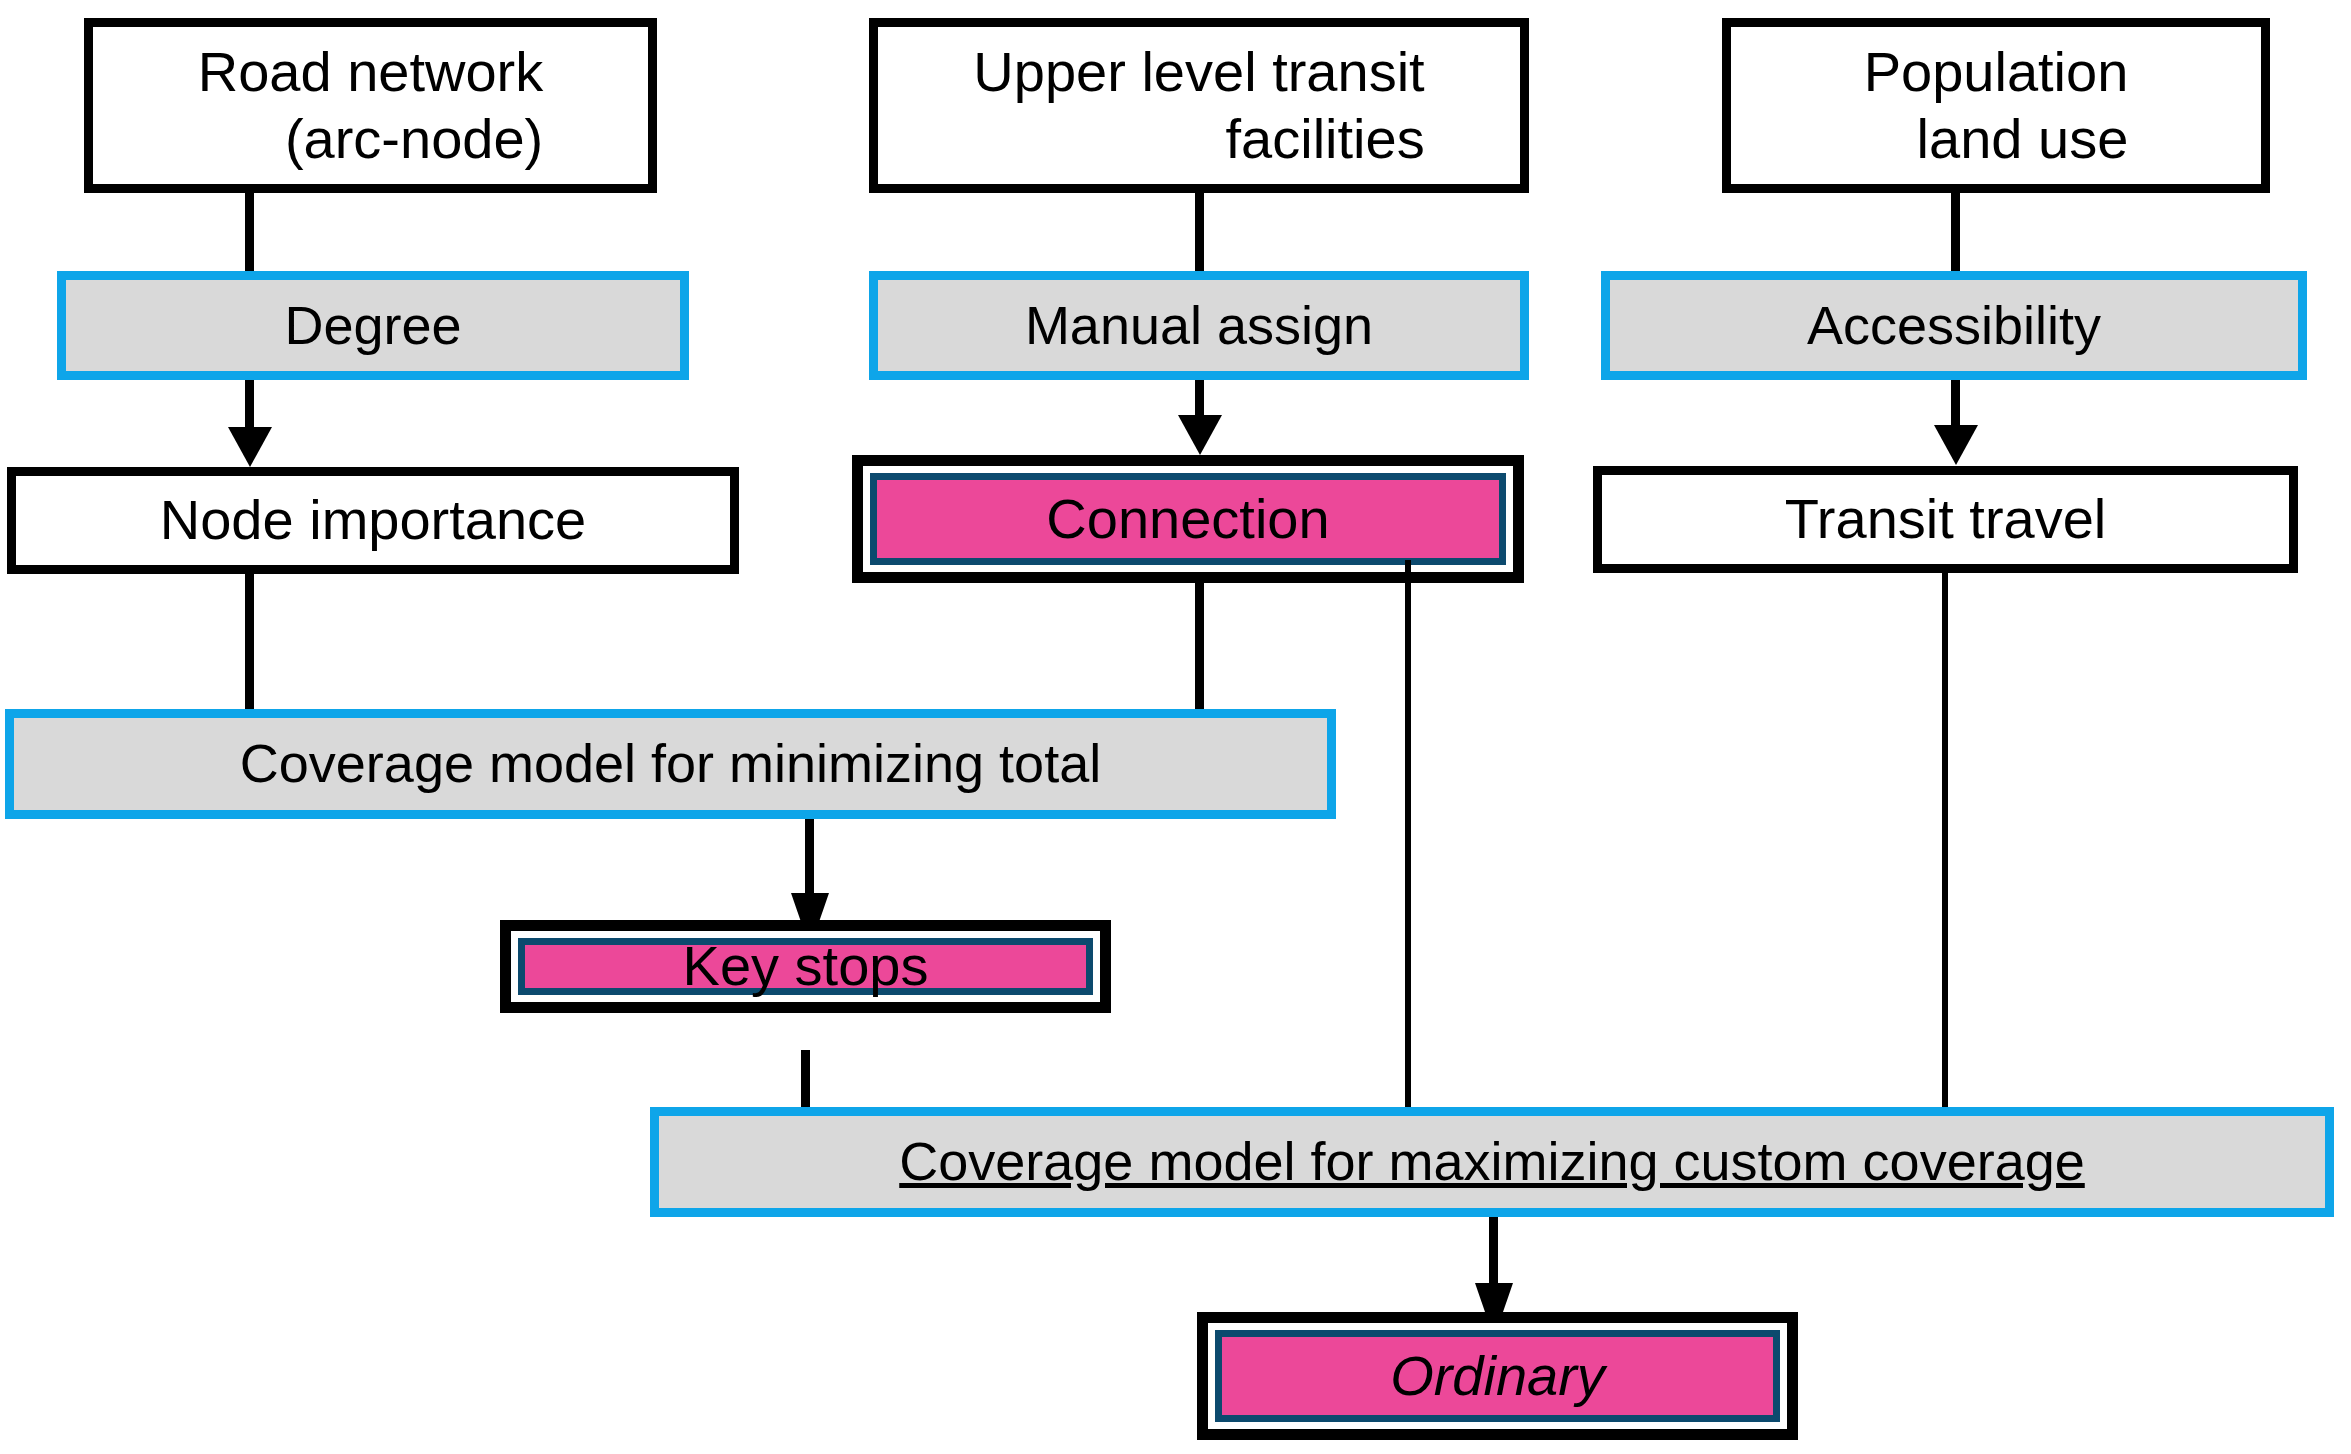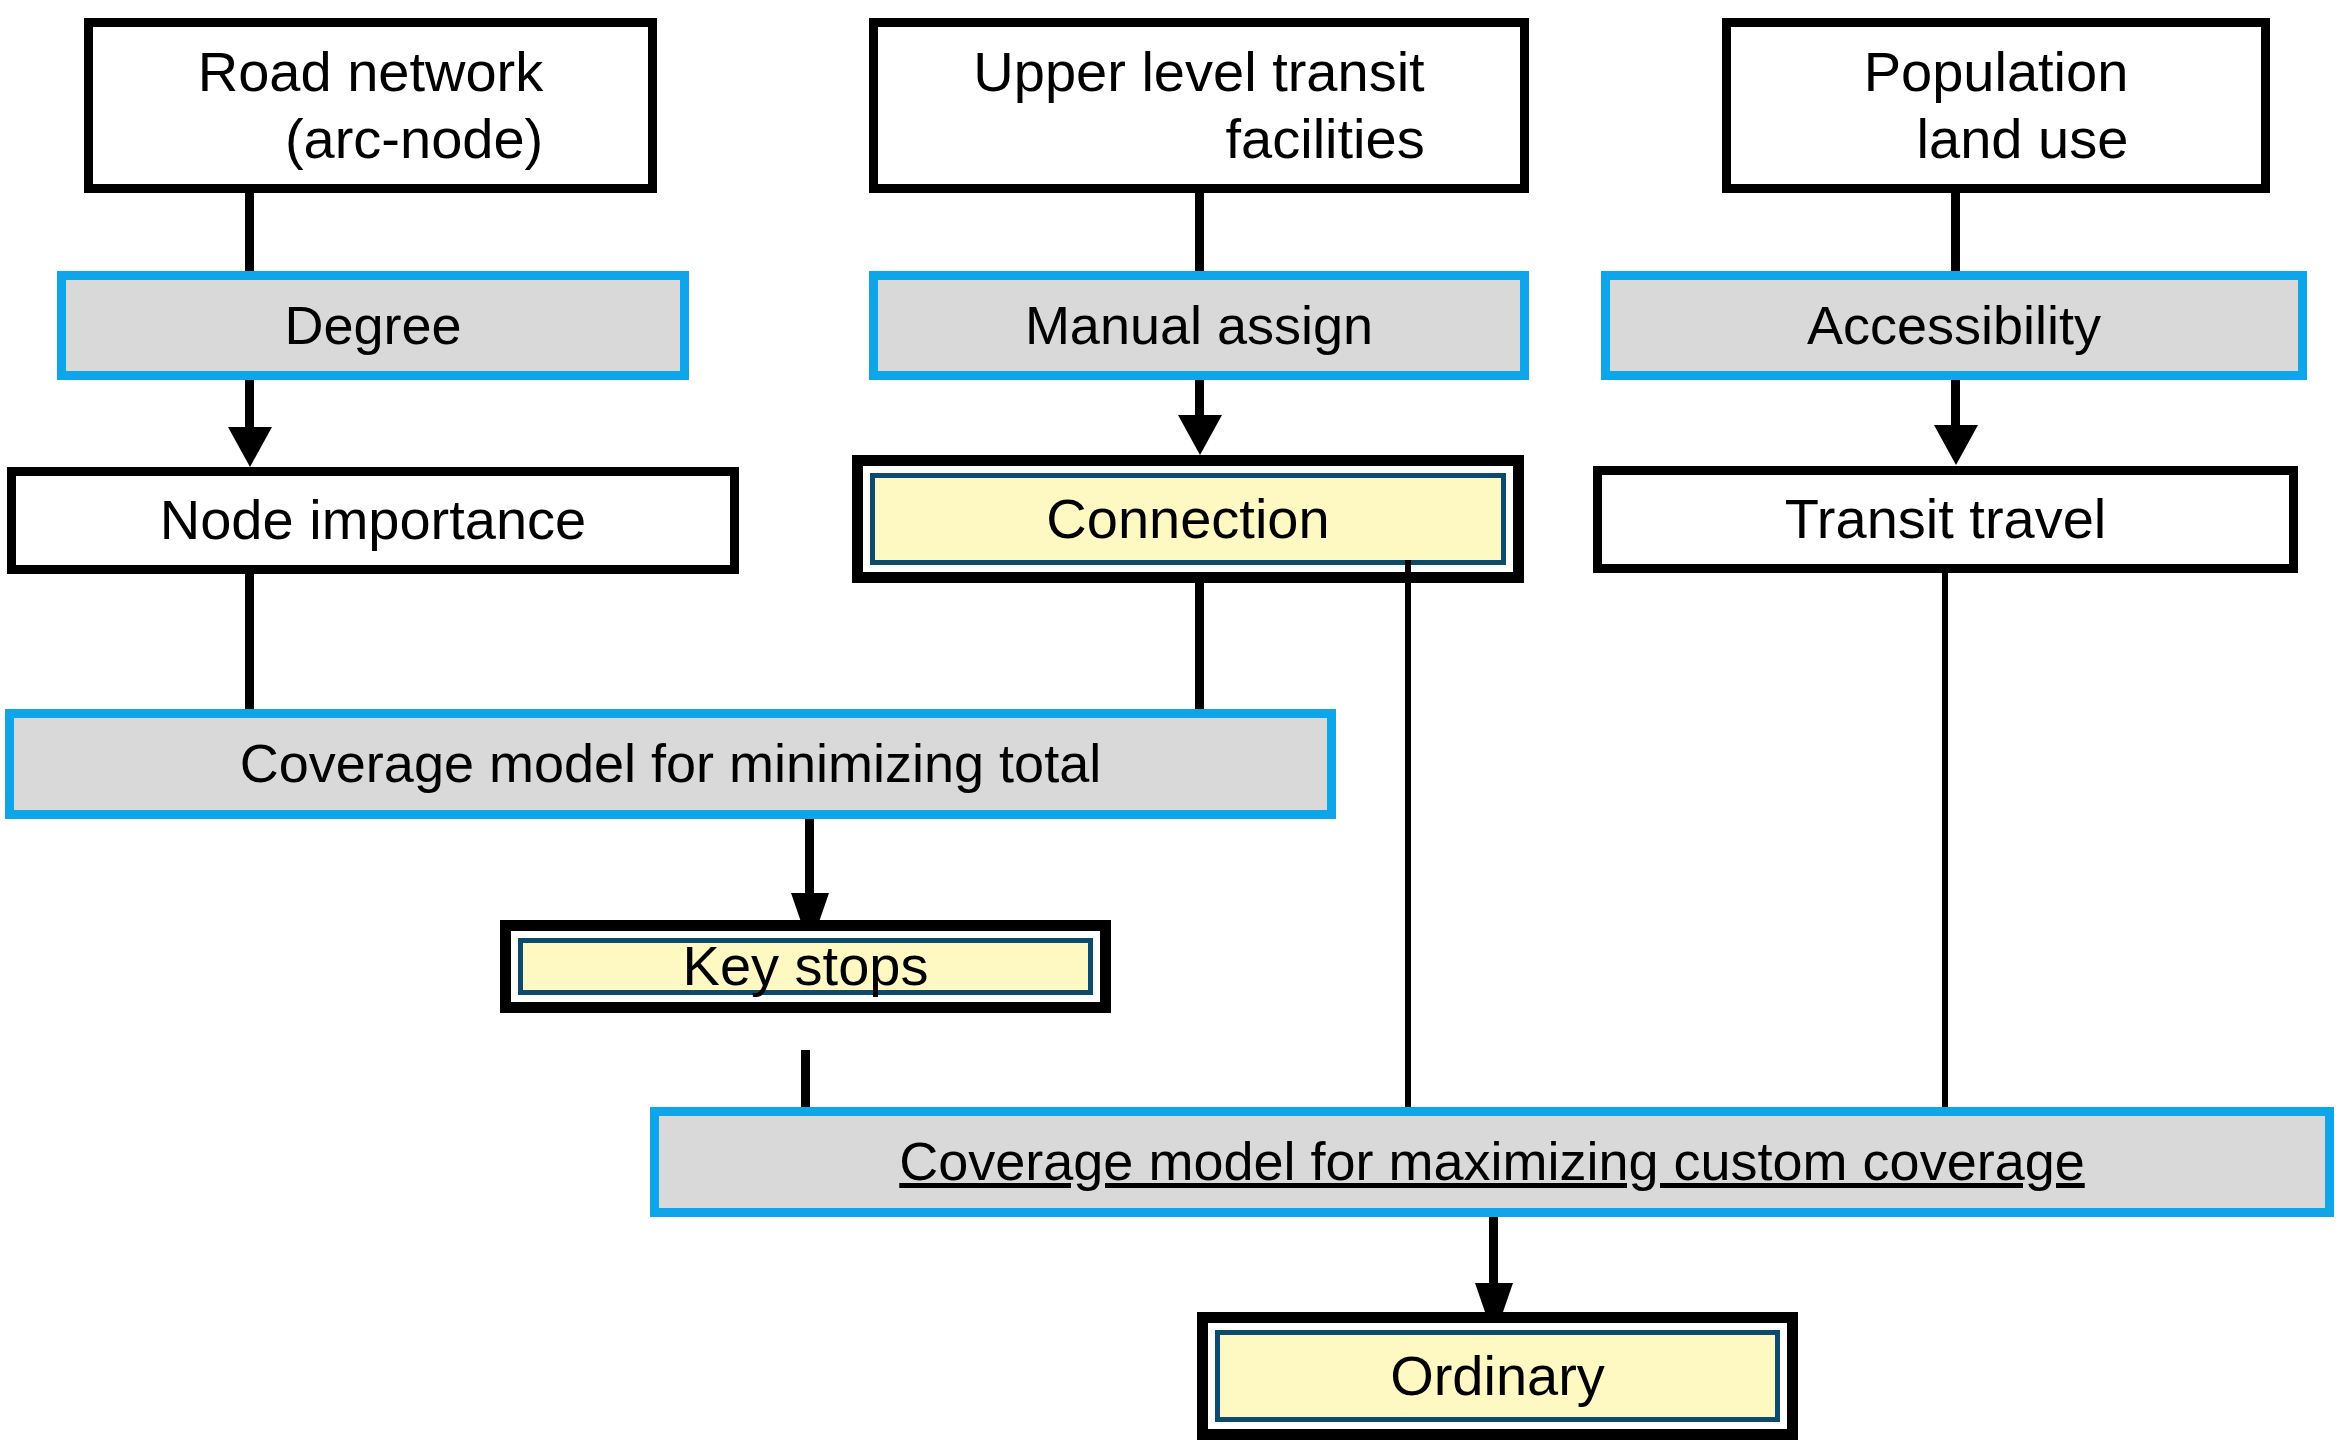--- a/index.html
+++ b/index.html
@@ -44,22 +44,22 @@
   
   .box-double {
     border: 11px solid #000000;
     background: #ffffff;
     padding: 7px;
   }
   .box-double > .inner {
     width: 100%;
     height: 100%;
     box-sizing: border-box;
-    border: 5px solid #0c4a6e;
-    background: #fef9c3;
+    border: 7px solid #0c4a6e;
+    background: #ec4899;
     display: flex;
     align-items: center;
     justify-content: center;
     text-align: center;
   }
   
   .conn {
     position: absolute;
     background: #000000;
   }
@@ -142,17 +142,17 @@
     <div class="inner t-lg">Key stops</div>
   </div>
 
   <div class="conn vline" style="left:801px; top:1050px; height:57px;"></div>
 
   <div class="node box-gray t-md" style="left:650px; top:1107px; width:1684px; height:110px;text-decoration:underline;">Coverage model for maximizing custom coverage</div>
 
   <div class="conn vline" style="left:1489px; top:1217px; height:72px;"></div>
   <div class="arrowhead-slim" style="left:1475px; top:1283px;"></div>
 
-  <div class="node box-double" style="left:1197px; top:1312px; width:601px; height:128px;">
+  <div class="node box-double" style="left:1197px; top:1312px; width:601px; height:128px;font-style:italic;">
     <div class="inner t-lg">Ordinary</div>
   </div>
 
 </div>
 
 </body></html>

